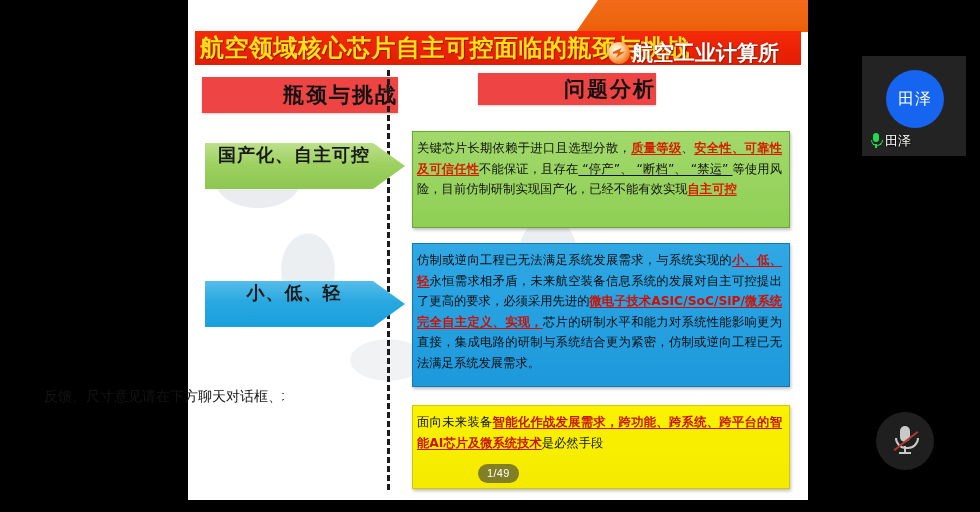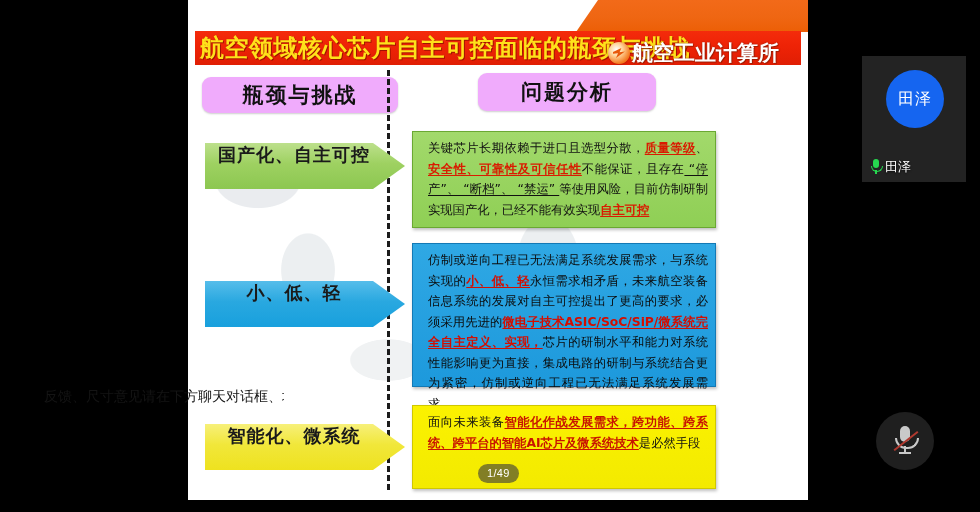--- a/index.html
+++ b/index.html
@@ -63,30 +63,29 @@
     clip-path:polygon(0 40%,70% 0,55% 42%,100% 36%,25% 100%,42% 52%,0 58%);
   }
   .org-name{
     font-size:21px;font-weight:700;color:#fff;letter-spacing:0;
     text-shadow:0 0 2px rgba(120,20,0,.85),1px 1px 0 rgba(140,30,0,.6);
     font-family:"DejaVu Sans",sans-serif;
   }
 
   
   .col-head{
-    position:absolute;background:#f0abfc;display:flex;align-items:center;justify-content:center;
+    position:absolute;background:#ef4444;display:flex;align-items:center;justify-content:flex-end;
     box-shadow:0 1px 2px rgba(0,0,0,.2);
-    border-radius:9px;
   }
   .col-head span{
     font-size:21px;font-weight:700;color:#111;letter-spacing:2px;
     font-family:"DejaVu Sans",sans-serif;
   }
   .col-head.left{left:14px;top:77px;width:196px;height:36px;}
-  .col-head.right{left:290px;top:73px;width:178px;height:38px;}
+  .col-head.right{left:290px;top:73px;width:178px;height:32px;}
 
   
   .divider{
     position:absolute;left:199px;top:70px;width:0;height:420px;
     border-left:3px dashed #1c1c1c;
   }
 
   
   .arrow{
     position:absolute;left:6px;height:46px;width:200px;
@@ -98,22 +97,22 @@
   .arrow span{
     font-size:18px;font-weight:700;color:#1a1a1a;letter-spacing:1px;
     font-family:"DejaVu Sans",sans-serif;white-space:nowrap;
   }
   .arrow.green{top:143px;background:linear-gradient(180deg,#bde08c 0%,#9ed161 45%,#8cc751 100%);}
   .arrow.blue {top:281px;background:linear-gradient(180deg,#56bdea 0%,#29a8e0 45%,#18a0dd 100%);}
   .arrow.yellow{top:424px;background:linear-gradient(180deg,#f7f07a 0%,#f1e73a 45%,#eee21f 100%);}
 
   
   .box{
-    position:absolute;left:224px;width:304px;box-sizing:border-box;
-    padding:6px 7px 5px 15px;
+    position:absolute;left:224px;width:378px;box-sizing:border-box;
+    padding:6px 7px 5px 4px;
     font-size:12.3px;line-height:20.5px;color:#111;
     font-family:"DejaVu Sans",sans-serif;
     box-shadow:1px 2px 3px rgba(0,0,0,.25);
     text-align:justify;
   }
   .box.green {top:131px;height:97px;background:linear-gradient(180deg,#a2d96b 0%,#8fcf55 100%);border:1px solid #6aa832;}
   .box.blue  {top:243px;height:144px;background:linear-gradient(180deg,#2fa8e4 0%,#1d99dc 100%);border:1px solid #1379b5;color:#0b0b0b;}
   .box.yellow{top:405px;height:84px;background:linear-gradient(180deg,#fbf200 0%,#f3ea00 100%);border:1px solid #cfc700;}
 
   .em{color:#d91b00;font-weight:700;text-decoration:underline;text-underline-offset:2px;}
@@ -131,21 +130,21 @@
 
   
   .ghost-text{
     position:absolute;left:44px;top:386px;width:240px;height:20px;
     color:#141414;font-size:14px;line-height:20px;white-space:nowrap;
     font-family:"DejaVu Sans",sans-serif;overflow:hidden;
   }
 
   
   .participant{
-    position:absolute;left:862px;top:56px;width:104px;height:126px;
+    position:absolute;left:862px;top:56px;width:104px;height:100px;
     background:#232323;overflow:hidden;
   }
   .avatar{
     position:absolute;left:24px;top:14px;width:58px;height:58px;border-radius:50%;
     background:#1565f0;display:flex;align-items:center;justify-content:center;
   }
   .avatar span{
     color:#fff;font-size:16px;font-weight:400;letter-spacing:1px;
     font-family:"DejaVu Sans",sans-serif;
   }
@@ -214,23 +213,20 @@
       <span>问题分析</span>
     </div>
 
     <div class="divider"></div>
 
     <div class="arrow green">
       <span>国产化、自主可控</span>
     </div>
     <div class="arrow blue">
       <span>小、低、轻</span>
-    </div>
-    <div class="arrow yellow">
-      <span>智能化、微系统</span>
     </div>
 
     <div class="box green"><span>关键芯片长期依赖于进口且选型分散，</span><span class="em">质量等级</span><span>、</span><span class="em">安全性、可靠性及可信任性</span><span>不能保证，且存在</span><span class="em-plain"> “停产”、 “断档”、 “禁运” </span><span>等使用风险，目前仿制研制实现国产化，已经不能有效实现</span><span class="em">自主可控</span></div>
     <div class="box blue"><span>仿制或逆向工程已无法满足系统发展需求，与系统实现的</span><span class="em">小、低、轻</span><span>永恒需求相矛盾，未来航空装备信息系统的发展对自主可控提出了更高的要求，必须采用先进的</span><span class="em">微电子技术ASIC/SoC/SiP/微系统完全自主定义、实现，</span><span>芯片的研制水平和能力对系统性能影响更为直接，集成电路的研制与系统结合更为紧密，仿制或逆向工程已无法满足系统发展需求。</span></div>
     <div class="box yellow"><span>面向未来装备</span><span class="em">智能化作战发展需求，跨功能、跨系统、跨平台的智能AI芯片及微系统技术</span><span>是必然手段</span></div>
 
     <div class="page-badge">1/49</div>
   </div>
 
   <div class="ghost-text">反馈、尺寸意见请在下方聊天对话框、填写</div>

